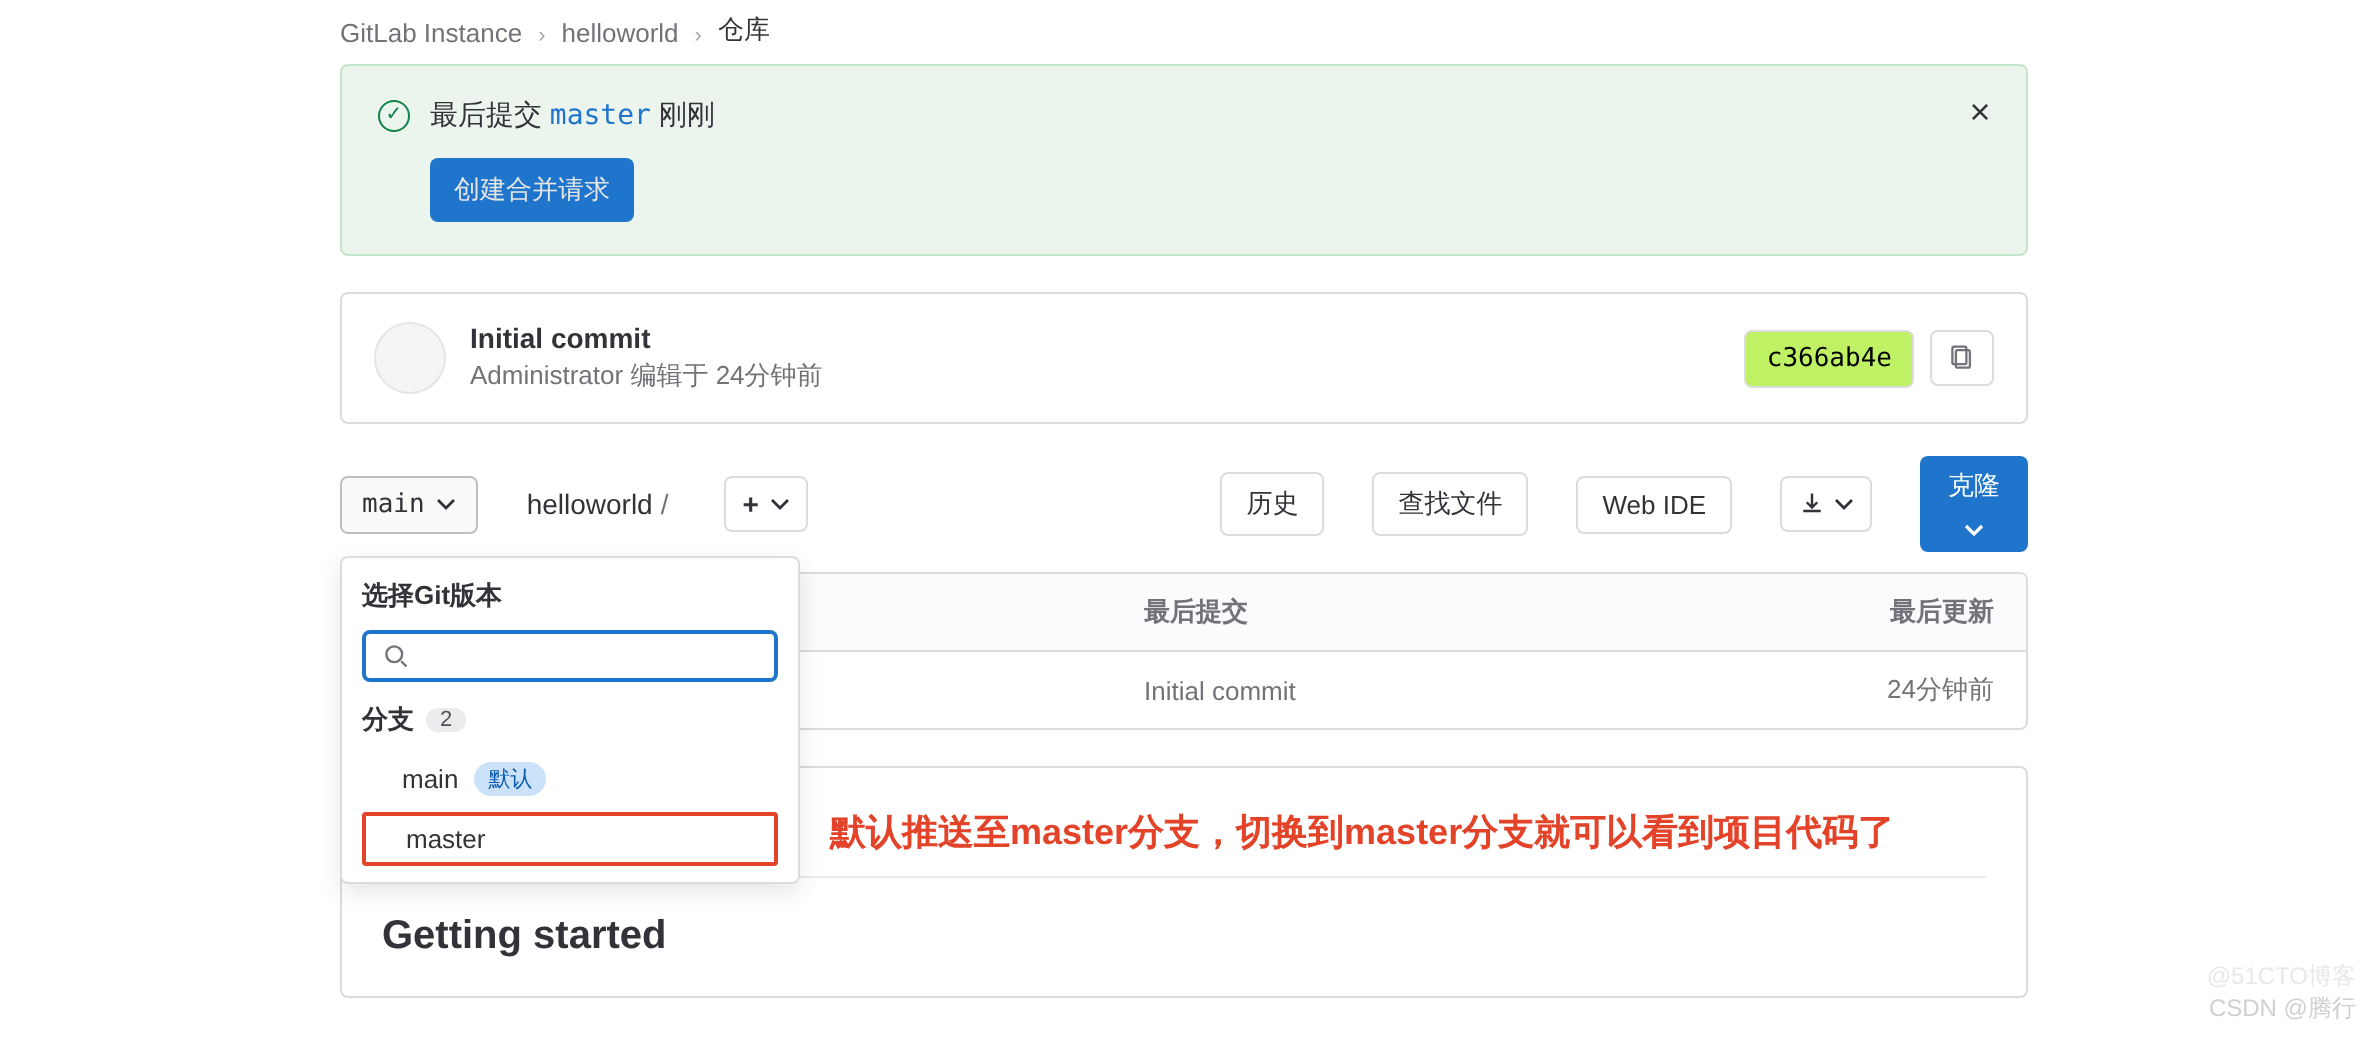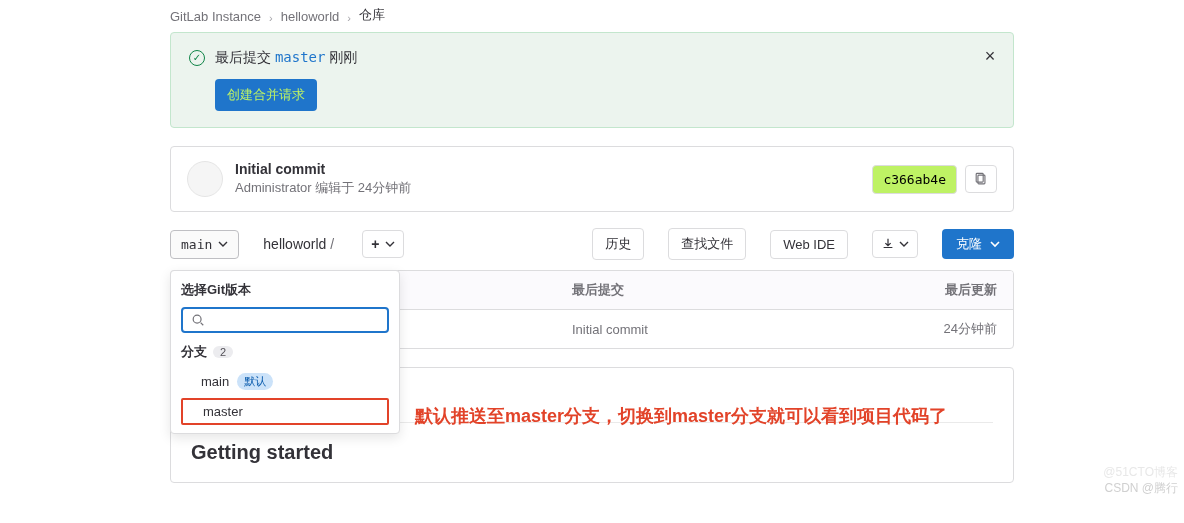--- a/index.html
+++ b/index.html
@@ -40,21 +40,21 @@
   .alert-text { color: #333238; }
   .alert-branch { font-family: ui-monospace, SFMono-Regular, Menlo, monospace; color:#1f75cb; }
   .alert-close {
     position: absolute; right: 12px; top: 12px;
     width: 22px; height: 22px;
     display:flex; align-items:center; justify-content:center;
     cursor:pointer; color:#333238; font-size:18px;
   }
   .btn-primary {
     display:inline-block; margin-top: 12px; margin-left: 26px;
-    background:#1f75cb; color:#bef264; border:none;
+    background:#1f75cb; color:#e5e5e5; border:none;
     padding: 7px 12px; border-radius:4px; cursor:pointer; font-size:13px;
   }
 
   
   .commit-panel {
     border:1px solid #dcdcde; border-radius:4px;
     padding: 14px 16px; margin-bottom: 16px;
     display:flex; align-items:center; justify-content:space-between;
   }
   .commit-left { display:flex; align-items:center; gap:12px; }
@@ -93,21 +93,21 @@
     font-size:14px; color:#333238;
   }
 
   .btn-outline {
     border:1px solid #dcdcde; border-radius:4px; background:#fff;
     padding:6px 12px; cursor:pointer; font-size:13px; color:#333238;
   }
   .btn-clone {
     border:none; border-radius:4px; background:#1f75cb; color:#fff;
     padding:6px 14px; cursor:pointer; font-size:13px;
-    display:flex; align-items:center; gap:8px;
+    display:flex; align-items:center; gap:8px;flex-direction:column;
   }
 
   
   .file-table {
     border:1px solid #dcdcde; border-radius:4px;
     margin-bottom: 18px; overflow:hidden;
   }
   .ft-head, .ft-row {
     display:grid; grid-template-columns: 1fr 1fr 160px;
     padding: 10px 16px; align-items:center; font-size:13px;

